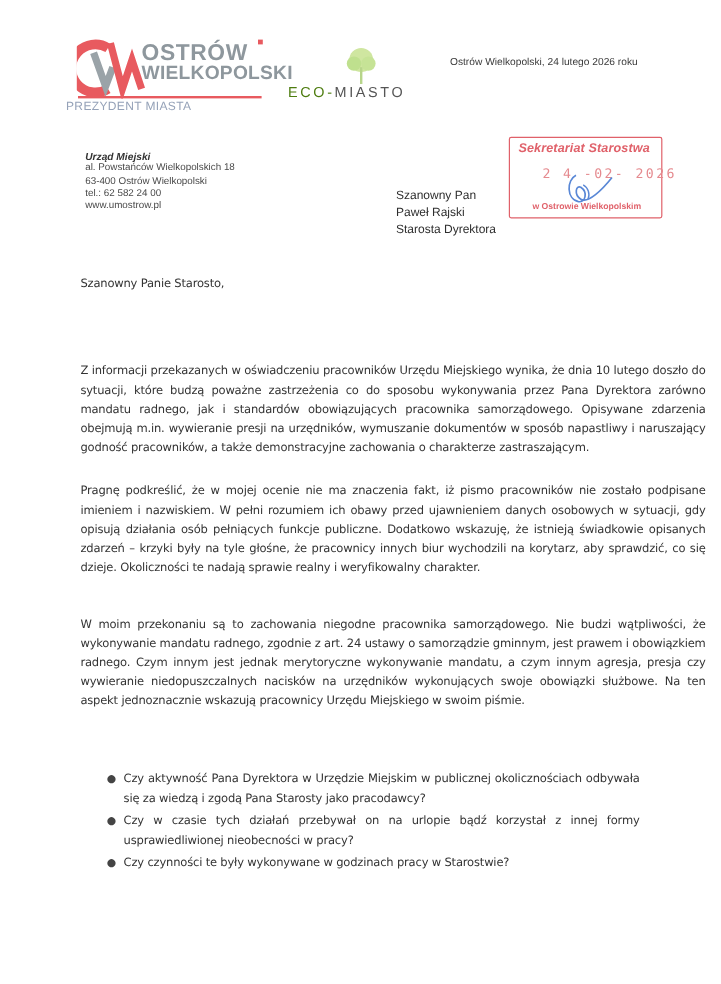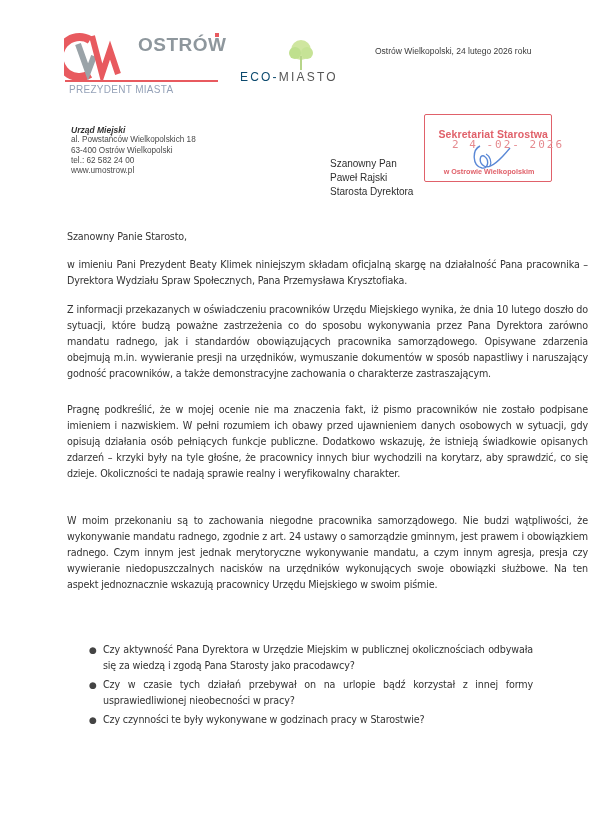--- a/index.html
+++ b/index.html
@@ -2,39 +2,39 @@
 <html><head>
 <meta charset="utf-8">
 <style>
   html, body { margin: 0; padding: 0; background: #ffffff; }
   body { width: 601px; height: 820px; position: relative; overflow: hidden; font-family: "Liberation Sans", sans-serif; color: #2c2c2c; }
   .abs { position: absolute; }
 
   
   .logo-cw { left: 64px; top: 30px; width: 60px; height: 52px; }
   .logo-text { left: 118px; top: 36px; font-family: "Liberation Sans", sans-serif; font-weight: bold; color: #8e979d; line-height: 17px; }
-  .logo-text .l1 { font-size: 19px; letter-spacing: 0.5px; margin-left: 20px; }
+  .logo-text .l1 { font-size: 19px; letter-spacing: 0.5px; }
   .logo-text .l2 { font-size: 16px; letter-spacing: 0.2px; }
   .logo-dot { left: 215px; top: 33px; width: 4px; height: 4px; background: #e85a5f; }
   .logo-rule { left: 65px; top: 80px; width: 153px; height: 2px; background: #e85a5f; }
-  .logo-sub { left: 69px; top: 84px; font-size: 10px; color: #95a2b8; letter-spacing: 0.3px; }
+  .logo-sub { left: 55px; top: 84px; font-size: 10px; color: #95a2b8; letter-spacing: 0.3px; }
 
   .eco-tree { left: 284px; top: 38px; width: 34px; height: 34px; }
   .eco-text { left: 240px; top: 70px; font-size: 12px; letter-spacing: 2.2px; color: #555; }
-  .eco-text .eco { color: #0c4a6e; }
+  .eco-text .eco { color: #4d7c0f; }
 
   .date-line { left: 375px; top: 46px; font-size: 8.5px; color: #3a3a3a; }
 
   .sender { left: 71px; top: 125px; font-size: 8.2px; line-height: 10.3px; color: #4a4a4a; }
   .sender .name { font-weight: bold; color: #333; font-size: 8.5px; font-style: italic; }
 
   .recipient { left: 330px; top: 157px; font-size: 10px; line-height: 14px; color: #2e2e2e; }
 
   .stamp { left: 424px; top: 114px; width: 128px; height: 68px; border: 1.5px solid #e0616a; border-radius: 2px; box-sizing: border-box; }
-  .stamp-title { left: 432px; top: 128px; width: 116px; text-align: right; font-size: 10.5px; font-weight: bold; color: #e0616a; letter-spacing: 0.1px; }
+  .stamp-title { left: 432px; top: 118px; width: 116px; text-align: left; font-size: 10.5px; font-weight: bold; color: #e0616a; letter-spacing: 0.1px; font-style: italic; }
   .stamp-date { left: 452px; top: 138px; font-size: 11px; color: #e58a8f; letter-spacing: 2px; font-family: "DejaVu Sans Mono", monospace; }
   .stamp-city { left: 430px; top: 167px; width: 118px; text-align: center; font-size: 7.2px; font-weight: bold; color: #e0616a; }
   .signature { left: 468px; top: 140px; width: 46px; height: 34px; }
 
   .body-text { left: 67px; width: 521px; font-size: 9.6px; line-height: 16px; color: #333; text-align: justify; font-family: "DejaVu Sans", sans-serif; letter-spacing: -0.15px; }
   .p { position: absolute; left: 67px; width: 521px; }
 
   .bullet-list { position: absolute; left: 67px; width: 521px; }
   .bullet { position: absolute; left: 0; width: 521px; }
   .bullet .dot { position: absolute; left: 22px; font-size: 9px; color: #444; }
@@ -43,20 +43,21 @@
 </head>
 <body>
 
 <svg class="abs logo-cw" viewBox="0 0 60 52">
   <path d="M26 10 A20 20 0 1 0 26 44" fill="none" stroke="#e85a5f" stroke-width="8"></path>
   <path d="M14 14 L24 42 L30 26" fill="none" stroke="#9aa3a8" stroke-width="6" stroke-linejoin="miter"></path>
   <path d="M28 6 L38 44 L46 20 L54 44" fill="none" stroke="#e85a5f" stroke-width="6" stroke-linejoin="miter"></path>
 </svg>
 <div class="abs logo-text">
   <div class="l1">OSTRÓW</div>
+  <div class="l2">WIELKOPOLSKI</div>
 </div>
 <div class="abs logo-dot"></div>
 <div class="abs logo-rule"></div>
 <div class="abs logo-sub">PREZYDENT MIASTA</div>
 
 <svg class="abs eco-tree" viewBox="0 0 34 34">
   <circle cx="17" cy="12" r="10" fill="#cfe6a0"></circle>
   <circle cx="11" cy="15" r="6" fill="#bfe08e"></circle>
   <circle cx="23" cy="15" r="6" fill="#c6e396"></circle>
   <rect x="16" y="18" width="2" height="14" fill="#b7d58a"></rect>
@@ -85,21 +86,20 @@
 <div class="abs stamp-title">Sekretariat Starostwa</div>
 <div class="abs stamp-date">2 4 -02- 2026</div>
 <div class="abs stamp-city">w Ostrowie Wielkopolskim</div>
 <svg class="abs signature" viewBox="0 0 46 34">
   <path d="M12 6 C4 10 4 26 14 28 C20 29 22 20 16 16 C12 14 10 22 16 26 C22 30 34 18 42 8" fill="none" stroke="#5a88d6" stroke-width="1.4"></path>
   <path d="M18 14 C22 16 24 22 22 26" fill="none" stroke="#5a88d6" stroke-width="1.2"></path>
 </svg>
 
 <div class="body-text" style="position:absolute; left:0; top:0; width:601px; height:820px;">
   <div class="p" style="top:229px;">Szanowny Panie Starosto,</div>
-  <div class="p" style="top:257px;">w imieniu Pani Prezydent Beaty Klimek niniejszym składam oficjalną skargę na działalność Pana pracownika – Dyrektora Wydziału Spraw Społecznych, Pana Przemysława Krysztofiaka.</div>
   <div class="p" style="top:302px;">Z informacji przekazanych w oświadczeniu pracowników Urzędu Miejskiego wynika, że dnia 10 lutego doszło do sytuacji, które budzą poważne zastrzeżenia co do sposobu wykonywania przez Pana Dyrektora zarówno mandatu radnego, jak i standardów obowiązujących pracownika samorządowego. Opisywane zdarzenia obejmują m.in. wywieranie presji na urzędników, wymuszanie dokumentów w sposób napastliwy i naruszający godność pracowników, a także demonstracyjne zachowania o charakterze zastraszającym.</div>
   <div class="p" style="top:402px;">Pragnę podkreślić, że w mojej ocenie nie ma znaczenia fakt, iż pismo pracowników nie zostało podpisane imieniem i nazwiskiem. W pełni rozumiem ich obawy przed ujawnieniem danych osobowych w sytuacji, gdy opisują działania osób pełniących funkcje publiczne. Dodatkowo wskazuję, że istnieją świadkowie opisanych zdarzeń – krzyki były na tyle głośne, że pracownicy innych biur wychodzili na korytarz, aby sprawdzić, co się dzieje. Okoliczności te nadają sprawie realny i weryfikowalny charakter.</div>
   <div class="p" style="top:513px;">W moim przekonaniu są to zachowania niegodne pracownika samorządowego. Nie budzi wątpliwości, że wykonywanie mandatu radnego, zgodnie z art. 24 ustawy o samorządzie gminnym, jest prawem i obowiązkiem radnego. Czym innym jest jednak merytoryczne wykonywanie mandatu, a czym innym agresja, presja czy wywieranie niedopuszczalnych nacisków na urzędników wykonujących swoje obowiązki służbowe. Na ten aspekt jednoznacznie wskazują pracownicy Urzędu Miejskiego w swoim piśmie.</div>
 
   <div class="bullet-list" style="top:642px;">
     <div class="bullet" style="top:0;">
       <span class="dot">●</span>
       <span class="txt">Czy aktywność Pana Dyrektora w Urzędzie Miejskim w publicznej okolicznościach odbywała się za wiedzą i zgodą Pana Starosty jako pracodawcy?</span>
     </div>
     <div class="bullet" style="top:35px;">

